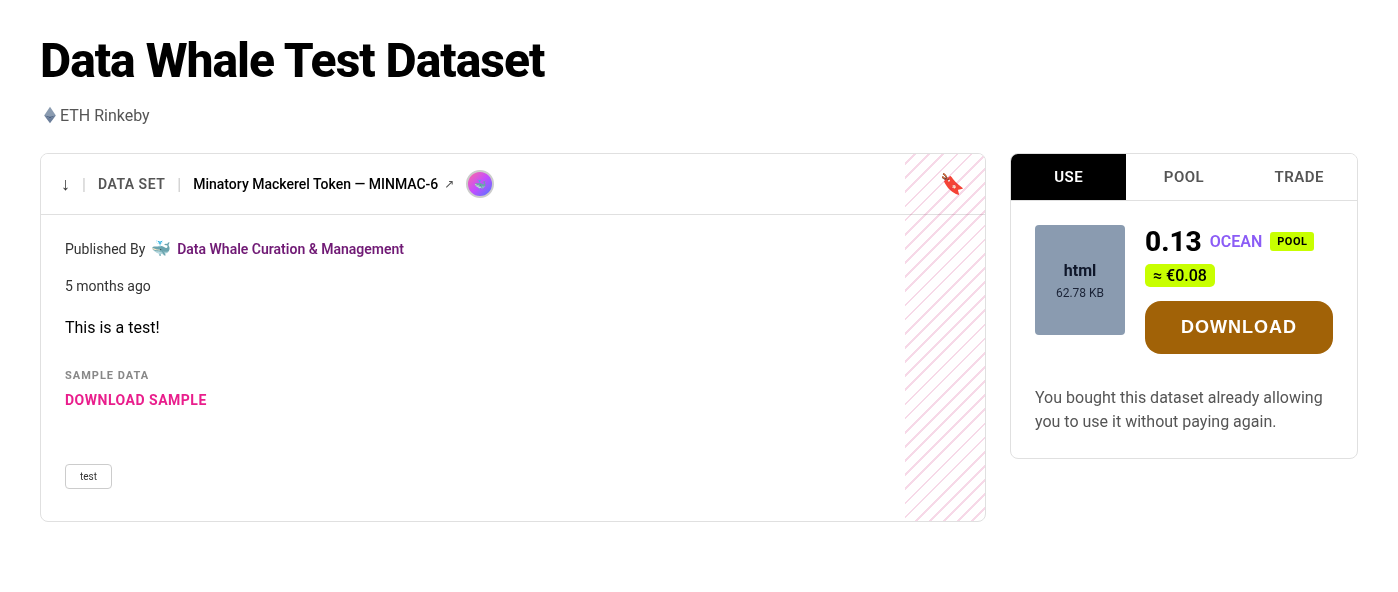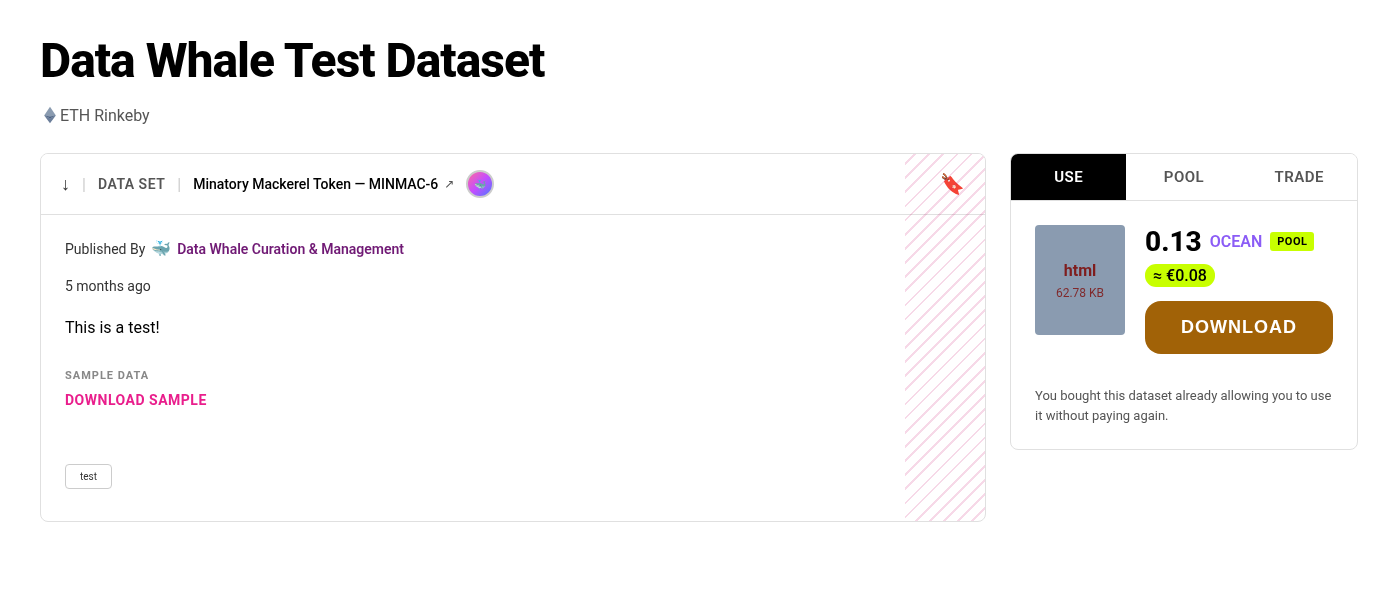--- a/index.html
+++ b/index.html
@@ -251,21 +251,21 @@
 
     .file-preview {
       width: 90px;
       height: 110px;
       background: #8a9bb0;
       border-radius: 4px;
       display: flex;
       flex-direction: column;
       align-items: center;
       justify-content: center;
-      color: #7f1d1d;
+      color: #0f172a;
       flex-shrink: 0;
     }
 
     .file-type {
       font-size: 16px;
       font-weight: 700;
       margin-bottom: 6px;
     }
 
     .file-size {
@@ -305,21 +305,21 @@
       padding: 3px 7px;
       border-radius: 3px;
       letter-spacing: 0.5px;
     }
 
     .euro-price {
       font-size: 16px;
       color: #000;
       background: #c8ff00;
       padding: 2px 8px;
-      border-radius: 11px;
+      border-radius: 5px;
       font-weight: 500;
     }
 
     .download-btn {
       display: block;
       width: 100%;
       padding: 16px 0;
       background: #a16207;
       color: #fff;
       font-size: 18px;
@@ -328,21 +328,21 @@
       border: none;
       border-radius: 16px;
       cursor: pointer;
       letter-spacing: 1px;
       text-transform: uppercase;
       margin-top: 16px;
       margin-bottom: 12px;
     }
 
     .download-note {
-      font-size: 13px;
+      font-size: 16px;
       color: #555;
       line-height: 1.5;
     }
   </style>
 </head>
 <body>
 
 <div class="page-container">
 
   <h1 class="page-title">Data Whale Test Dataset</h1>

